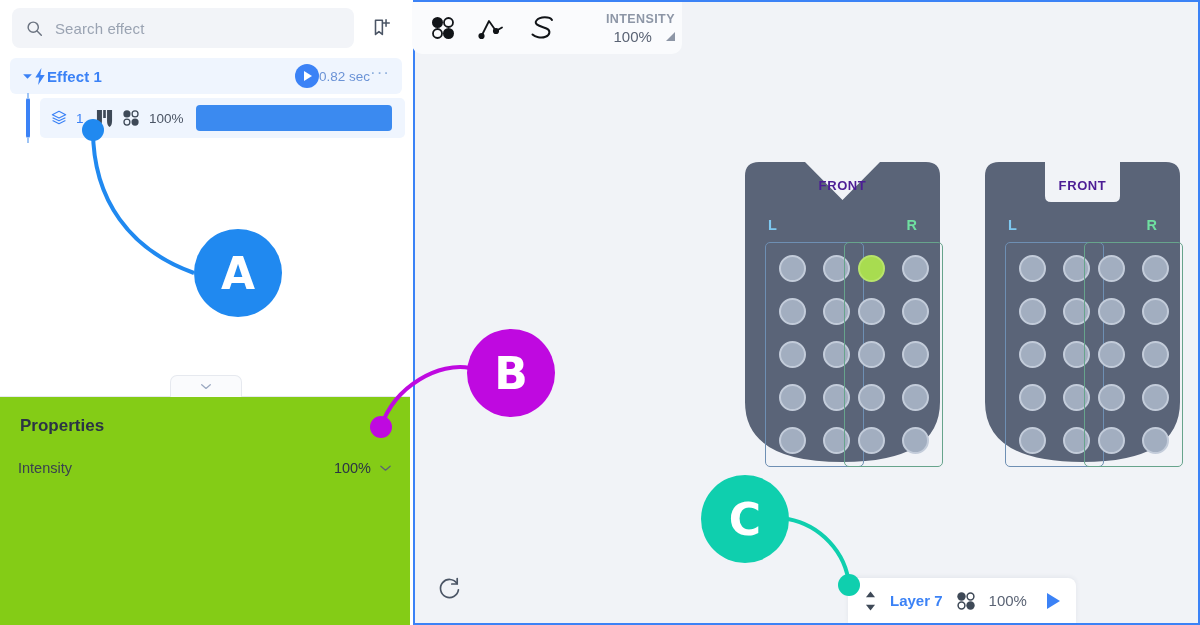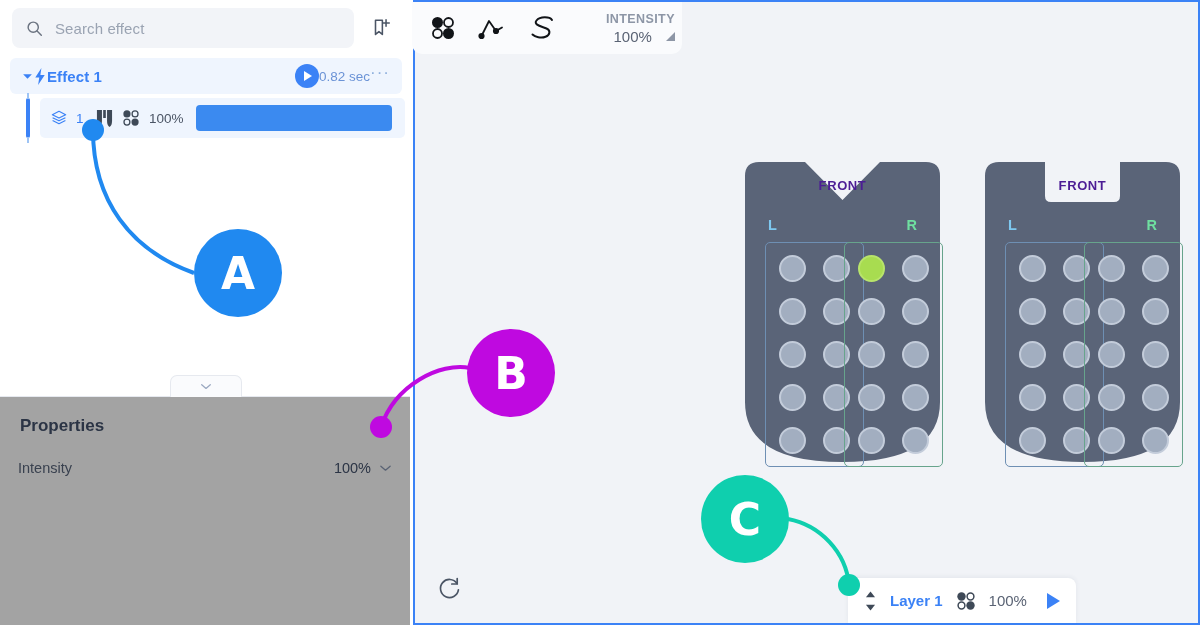--- a/index.html
+++ b/index.html
@@ -105,21 +105,21 @@
     border: 1px solid #e6e9ef; border-bottom: none;
     border-radius: 7px 7px 0 0;
     display: flex; align-items: center; justify-content: center;
     cursor: pointer; z-index: 4;
   }
 
   
   #properties-panel {
     position: absolute; left: 0; top: 396px;
     width: 410px; height: 229px;
-    background: #a3a3a3;
+    background: #84cc16;
     border-top: 1px solid #e6e9ef;
   }
   #properties-title {
     position: absolute; left: 20px; top: 19px;
     font-size: 17px; font-weight: bold; color: #2b3445;
   }
   .prop-row {
     position: absolute; left: 18px; width: 374px; height: 22px;
     display: flex; align-items: center;
   }
@@ -435,21 +435,21 @@
     </div>
   </div>
 
   <div id="bottom-bar">
     <span>
       <svg class="icon-svg" width="13" height="20" viewBox="0 0 14 22">
         <path d="M7 0.5 L12 7 H2 Z" fill="#3e4957"></path>
         <path d="M7 21.5 L12 15 H2 Z" fill="#3e4957"></path>
       </svg>
     </span>
-    <span id="bottom-layer-name">Layer 1</span>
+    <span id="bottom-layer-name">Layer 7</span>
     <span>
       <svg class="icon-svg" width="20" height="20" viewBox="0 0 20 20">
         <circle cx="5.5" cy="5.5" r="4.2" fill="#3e4957"></circle>
         <circle cx="14.5" cy="5.5" r="3.4" fill="none" stroke="#3e4957" stroke-width="1.5"></circle>
         <circle cx="5.5" cy="14.5" r="3.4" fill="none" stroke="#3e4957" stroke-width="1.5"></circle>
         <circle cx="14.5" cy="14.5" r="4.2" fill="#3e4957"></circle>
       </svg>
     </span>
     <span id="bottom-pct">100%</span>
     <span id="bottom-play"></span>

